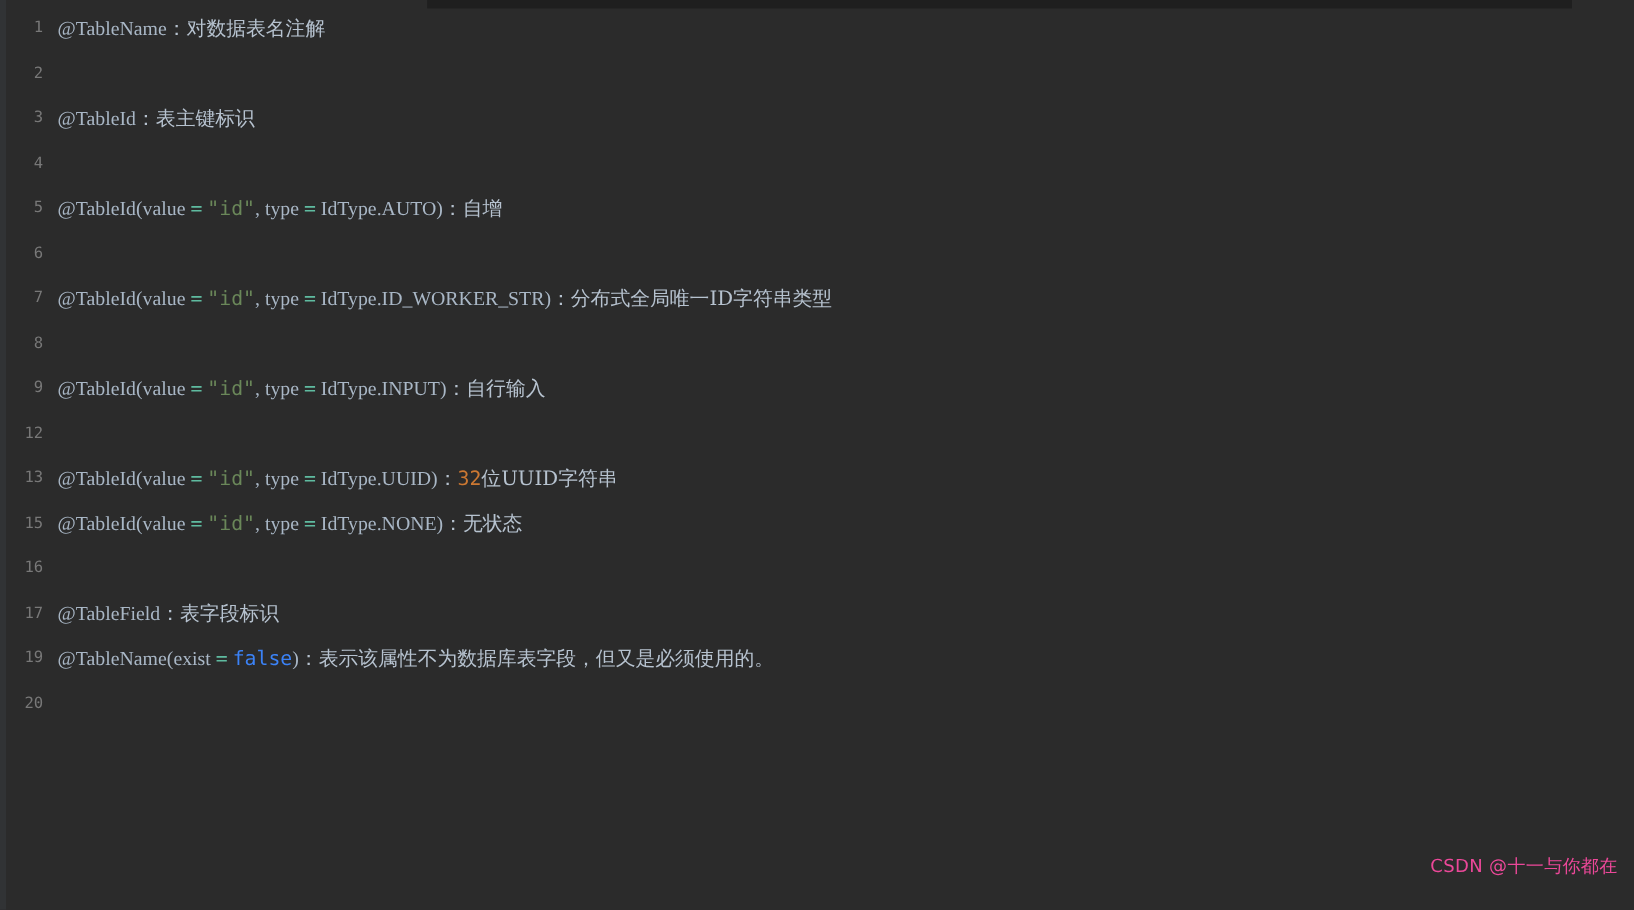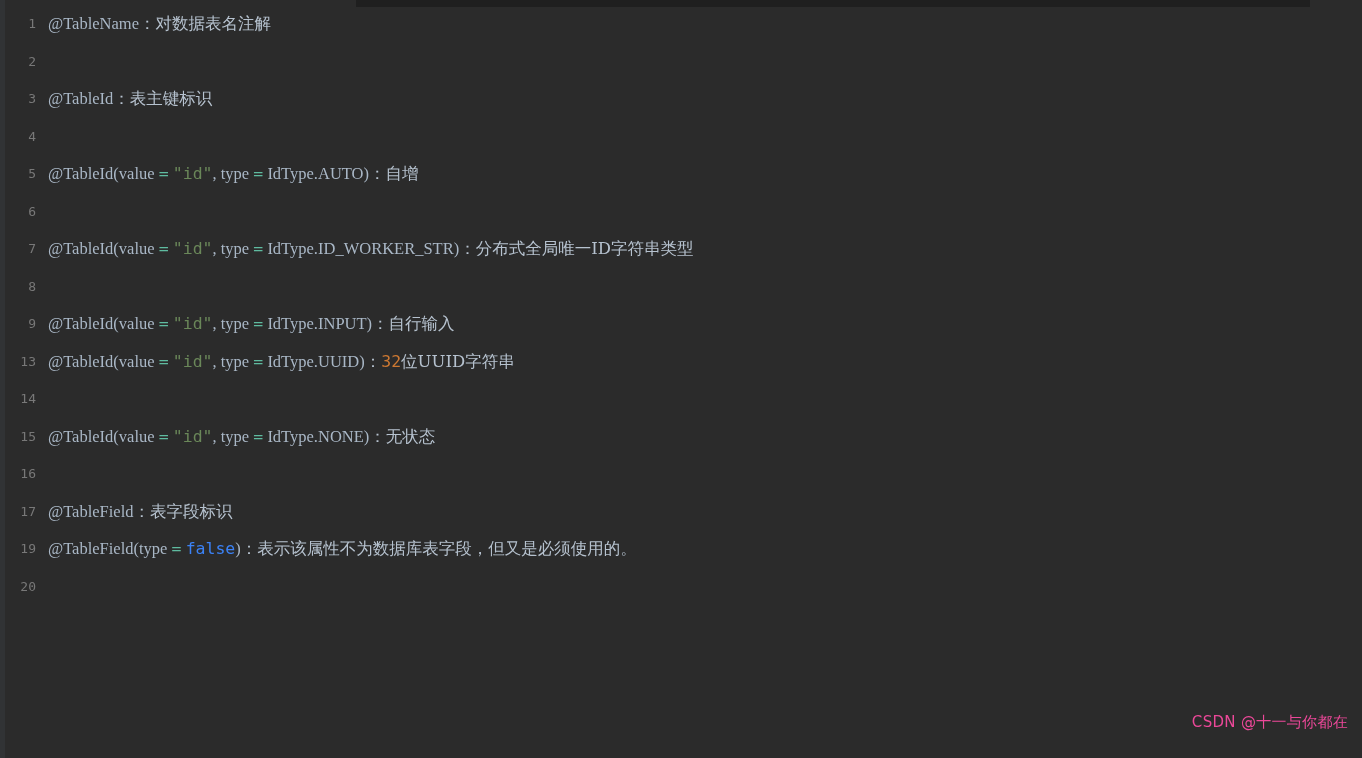--- a/index.html
+++ b/index.html
@@ -147,42 +147,42 @@
       </div>
       <div class="code-line">
         <span class="line-number">8</span>
         <span class="line-content"></span>
       </div>
       <div class="code-line">
         <span class="line-number">9</span>
         <span class="line-content"><span class="tok-default">@TableId(value </span><span class="tok-op">=</span><span class="tok-default"> </span><span class="tok-string">"id"</span><span class="tok-default">, type </span><span class="tok-op">=</span><span class="tok-default"> IdType.INPUT)</span><span class="tok-cn">：</span><span class="tok-cn">自行输入</span></span>
       </div>
       <div class="code-line">
+        <span class="line-number">12</span>
+        <span class="line-content"></span>
+      </div>
+      <div class="code-line">
         <span class="line-number">13</span>
         <span class="line-content"><span class="tok-default">@TableId(value </span><span class="tok-op">=</span><span class="tok-default"> </span><span class="tok-string">"id"</span><span class="tok-default">, type </span><span class="tok-op">=</span><span class="tok-default"> IdType.UUID)</span><span class="tok-cn">：</span><span class="tok-number">32</span><span class="tok-cn">位UUID字符串</span></span>
-      </div>
-      <div class="code-line">
-        <span class="line-number">14</span>
-        <span class="line-content"></span>
       </div>
       <div class="code-line">
         <span class="line-number">15</span>
         <span class="line-content"><span class="tok-default">@TableId(value </span><span class="tok-op">=</span><span class="tok-default"> </span><span class="tok-string">"id"</span><span class="tok-default">, type </span><span class="tok-op">=</span><span class="tok-default"> IdType.NONE)</span><span class="tok-cn">：</span><span class="tok-cn">无状态</span></span>
       </div>
       <div class="code-line">
         <span class="line-number">16</span>
         <span class="line-content"></span>
       </div>
       <div class="code-line">
         <span class="line-number">17</span>
         <span class="line-content"><span class="tok-default">@TableField</span><span class="tok-cn">：</span><span class="tok-cn">表字段标识</span></span>
       </div>
       <div class="code-line">
         <span class="line-number">19</span>
-        <span class="line-content"><span class="tok-default">@TableField(type </span><span class="tok-op">=</span><span class="tok-default"> </span><span class="tok-keyword">false</span><span class="tok-default">)</span><span class="tok-cn">：</span><span class="tok-cn">表示该属性不为数据库表字段，但又是必须使用的。</span></span>
+        <span class="line-content"><span class="tok-default">@TableName(exist </span><span class="tok-op">=</span><span class="tok-default"> </span><span class="tok-keyword">false</span><span class="tok-default">)</span><span class="tok-cn">：</span><span class="tok-cn">表示该属性不为数据库表字段，但又是必须使用的。</span></span>
       </div>
       <div class="code-line">
         <span class="line-number">20</span>
         <span class="line-content"></span>
       </div>
     </div>
 
   <div id="watermark">CSDN @十一与你都在</div>
 
 </div>

